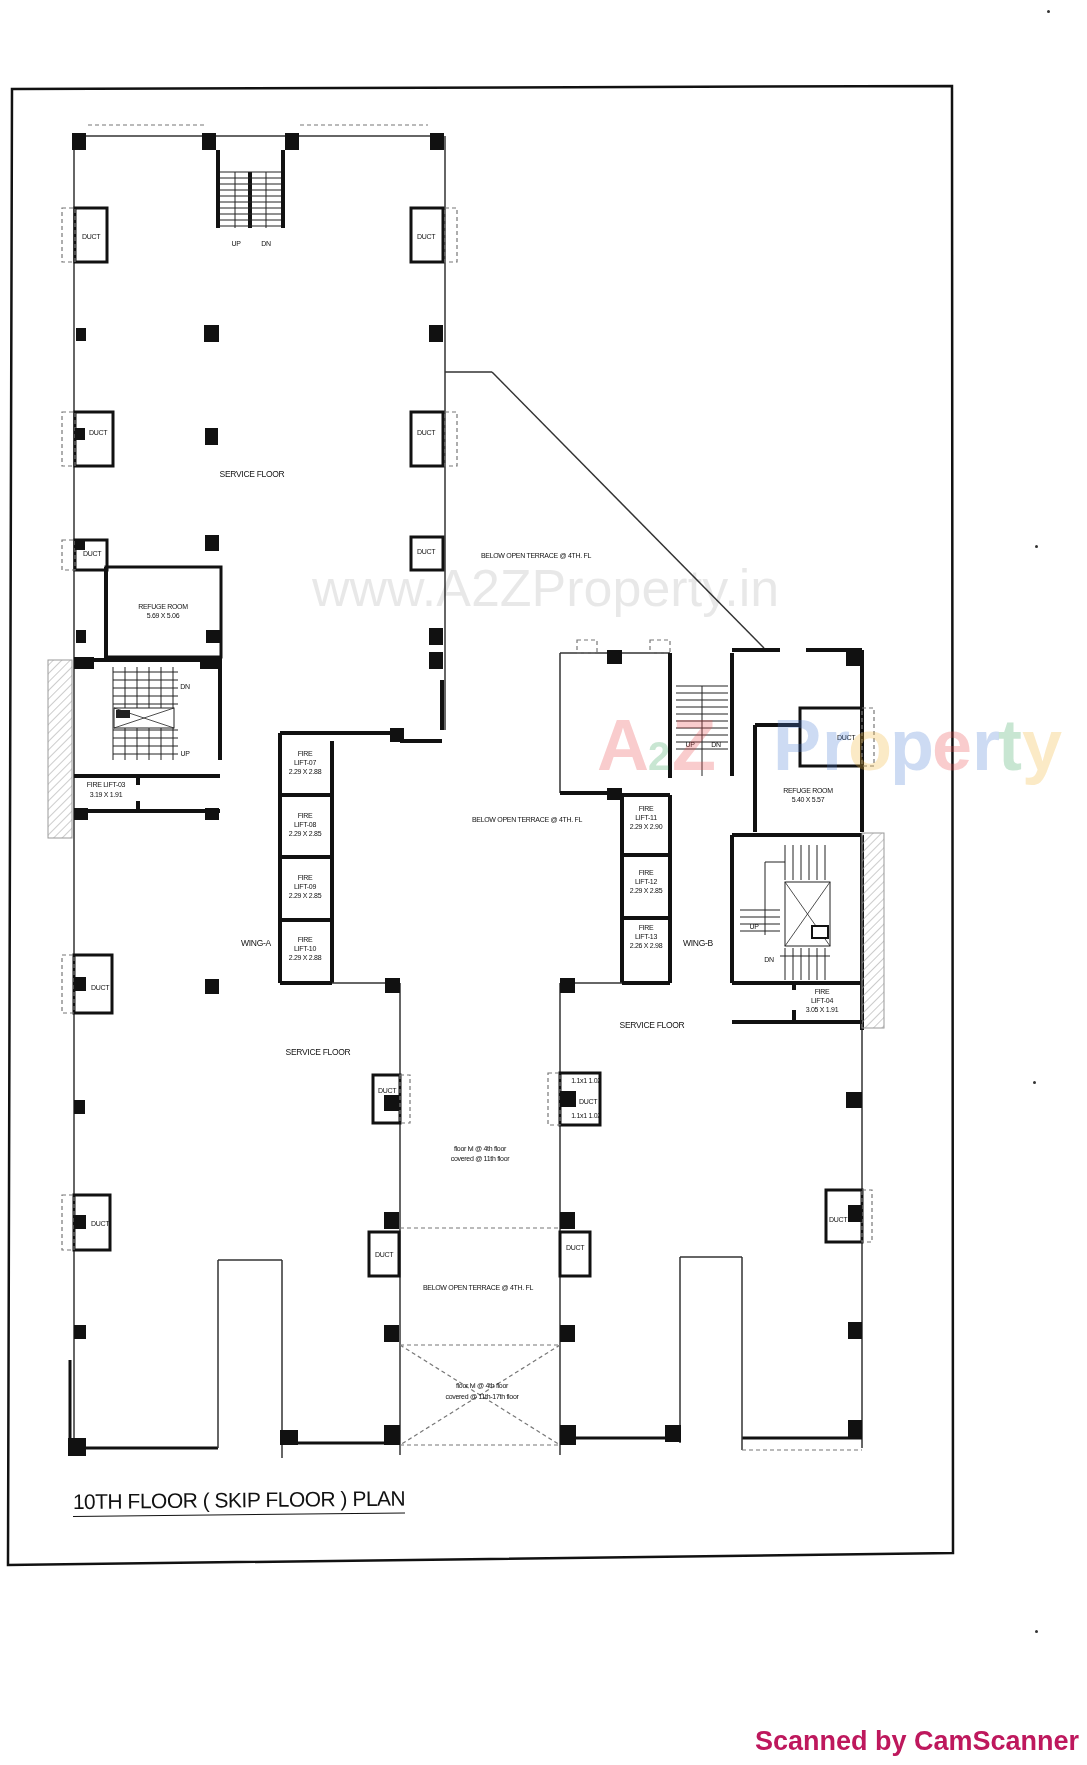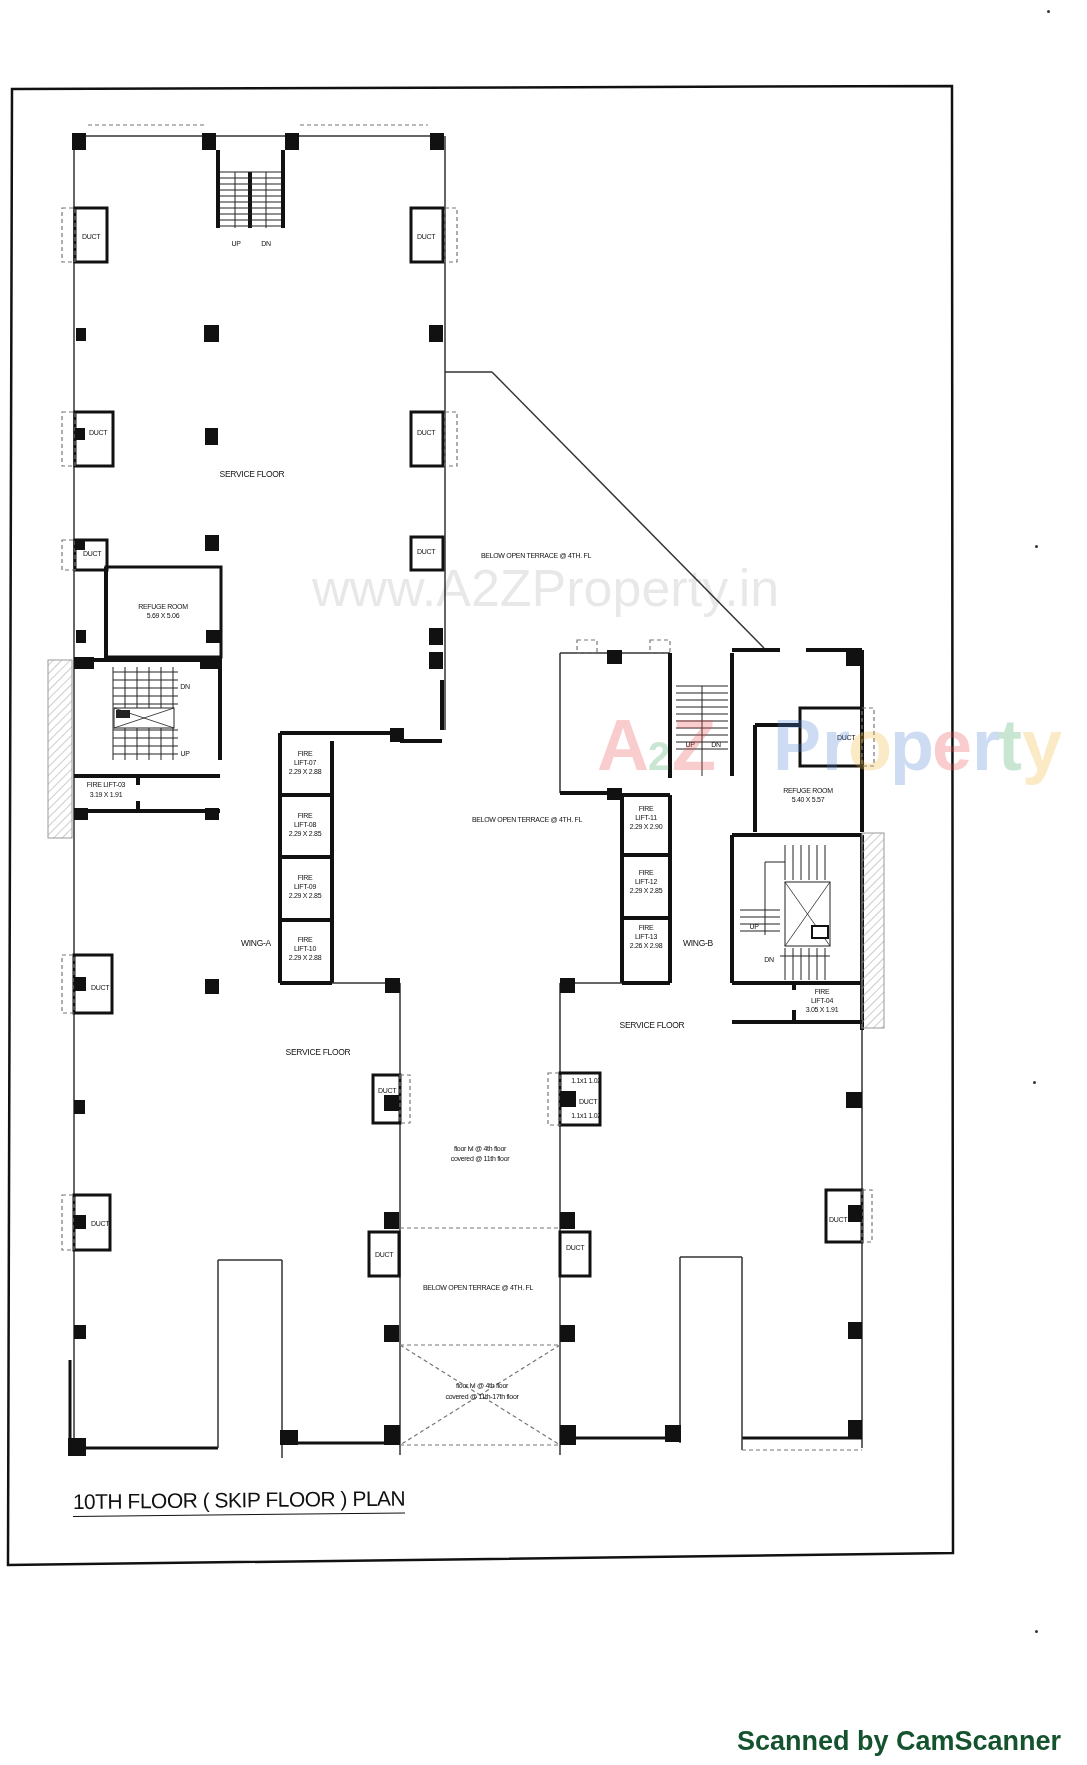--- a/index.html
+++ b/index.html
@@ -9,21 +9,21 @@
   .thin { fill: none; stroke: #333; stroke-width: 1.5; }
   .dash { fill: none; stroke: #777; stroke-width: 1.2; stroke-dasharray: 4 3; }
   .col { fill: #111; }
   .lbl { font-family: "Liberation Sans", sans-serif; font-size: 8.5px; fill: #111; text-anchor: middle; letter-spacing: -0.3px; }
   .lbl-sm { font-family: "Liberation Sans", sans-serif; font-size: 7px; fill: #111; text-anchor: middle; letter-spacing: -0.3px; }
   .stair { stroke: #222; stroke-width: 1; }
   .hatch { fill: url(#hatch); stroke: #999; stroke-width: 1; }
   .wm1 { font-family: "Liberation Sans", sans-serif; font-size: 52px; fill: #000; fill-opacity: 0.09; }
   .wm2 { font-family: "Liberation Sans", sans-serif; font-size: 72px; font-weight: bold; fill-opacity: 0.28; }
   .title-text { position: absolute; left: 73px; top: 1490px; font-family: "Liberation Sans", sans-serif; font-size: 21px; color: #111; border-bottom: 1.5px solid #111; padding-bottom: 2px; letter-spacing: -0.5px; transform: rotate(-0.6deg); transform-origin: left bottom; }
-  .scanner { position: absolute; right: 26px; bottom: 8px; font-family: "Liberation Sans", sans-serif; font-weight: bold; font-size: 27px; color: #14532d; }
+  .scanner { position: absolute; right: 8px; bottom: 8px; font-family: "Liberation Sans", sans-serif; font-weight: bold; font-size: 27px; color: #be185d; }
   .speck { position: absolute; width: 3px; height: 3px; background: #333; border-radius: 50%; }
 </style>
 </head>
 <body>
 
 <svg id="plan" viewBox="0 0 1087 1765" xmlns="http://www.w3.org/2000/svg">
   <defs>
     <pattern id="hatch" width="6" height="6" patternUnits="userSpaceOnUse" patternTransform="rotate(45)">
       <line x1="0" y1="0" x2="0" y2="6" stroke="#aaa" stroke-width="1.2"></line>
     </pattern>

